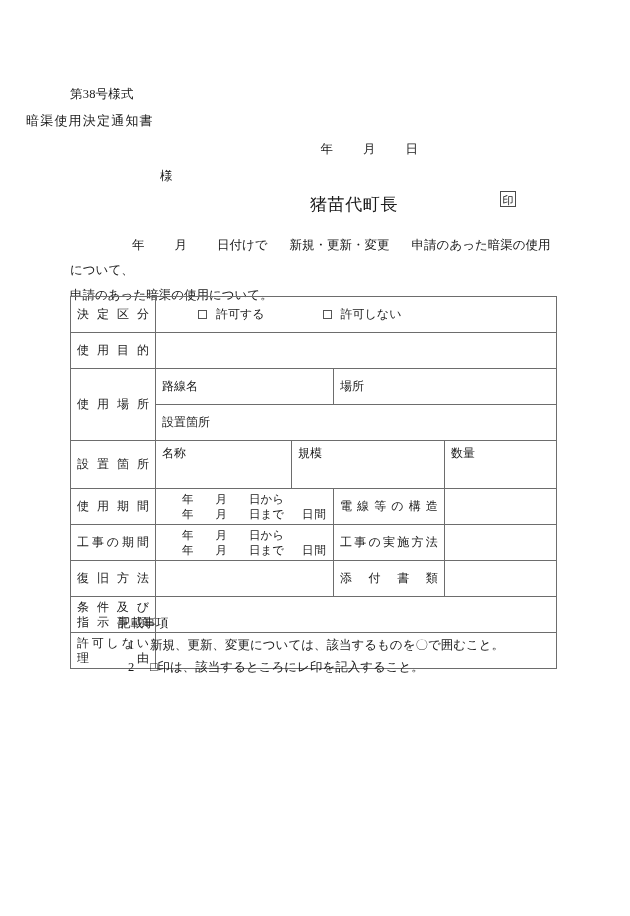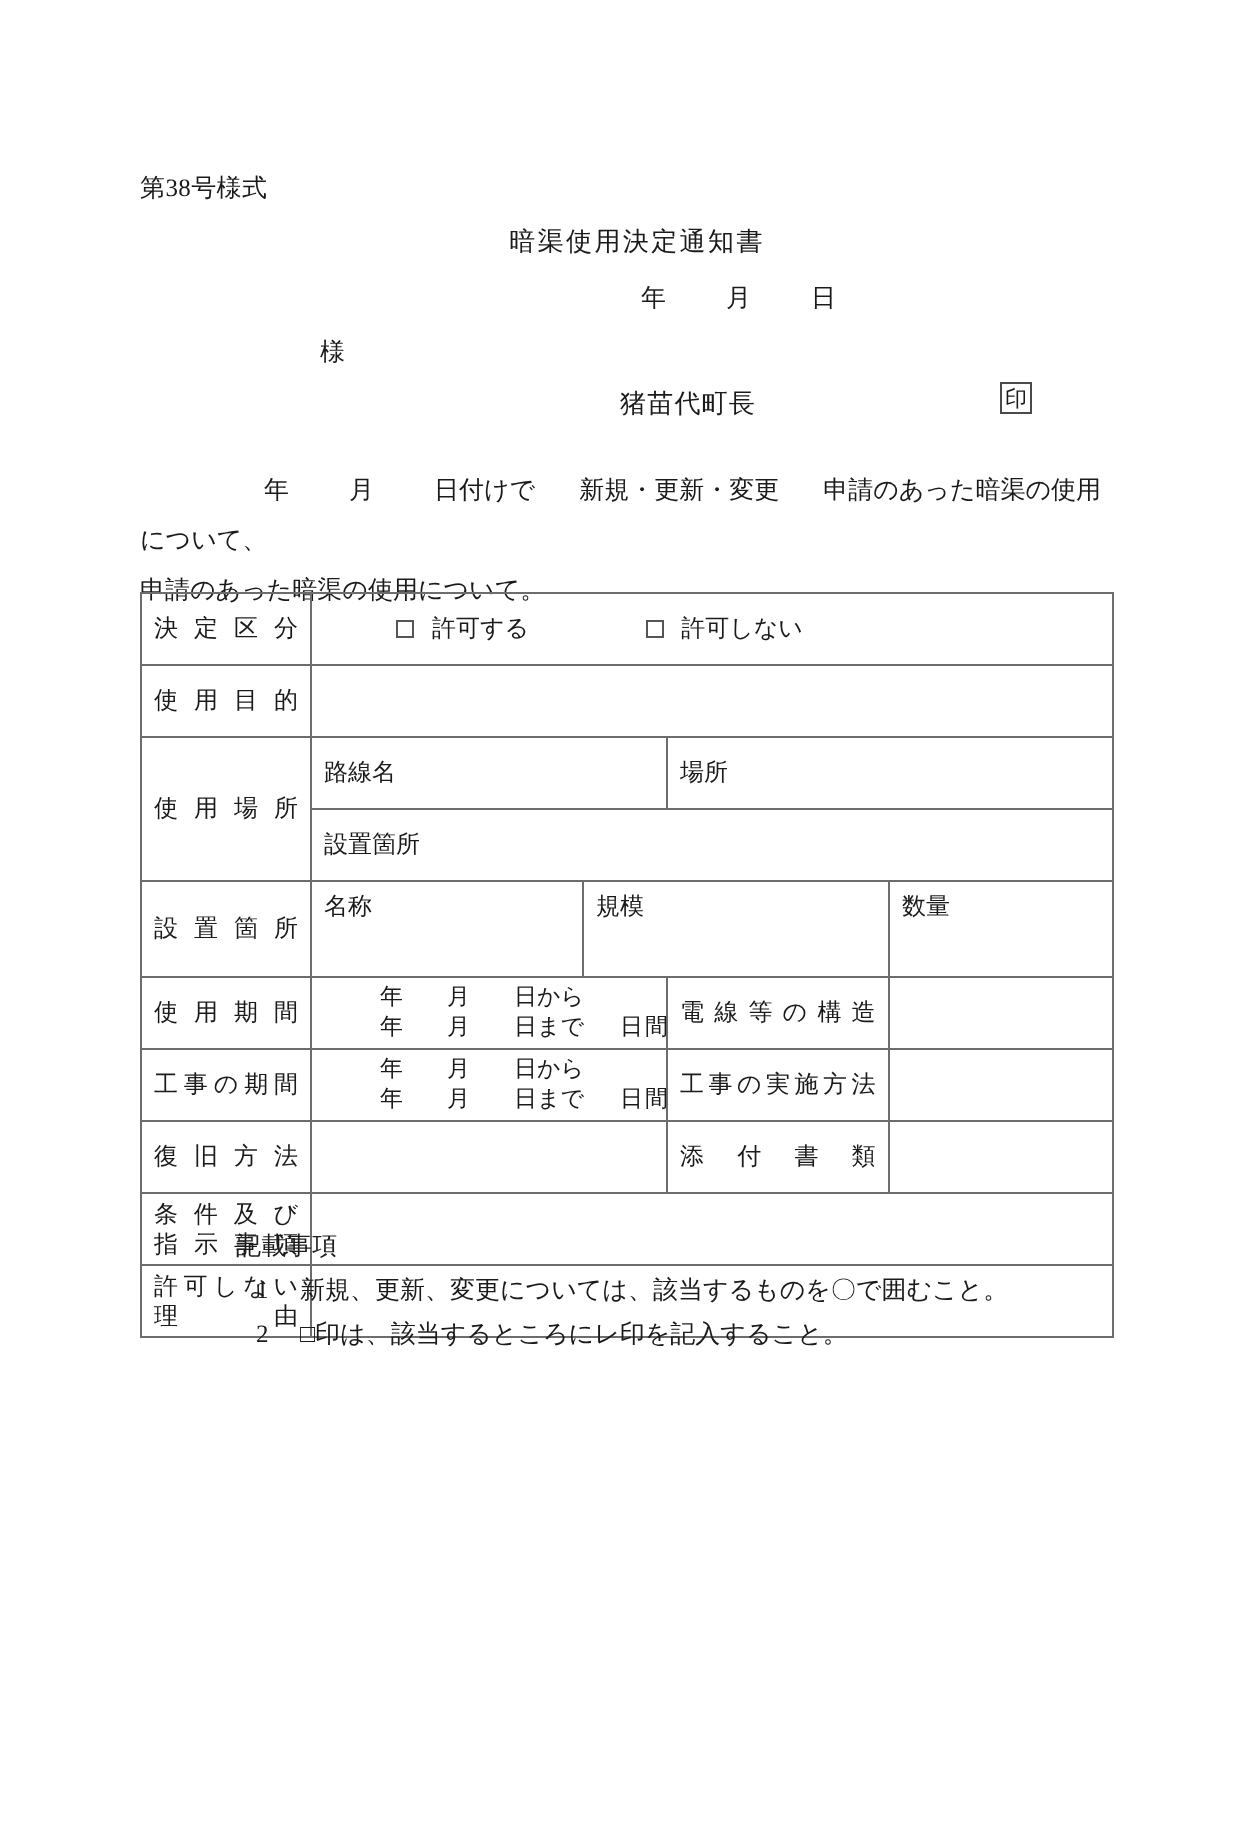--- a/index.html
+++ b/index.html
@@ -31,24 +31,23 @@
     top: 86px;
     font-size: 12.5px;
     letter-spacing: 0.2px;
     white-space: nowrap;
   }
   .doc-title {
     position: absolute;
     left: 0;
     top: 112px;
     width: 630px;
-    text-align: center;
     font-size: 13px;
     letter-spacing: 1.2px;
-    padding-left: 7px;
+    padding-left: 26px;
     box-sizing: border-box;
   }
   .date-line {
     position: absolute;
     right: 100px;
     top: 141px;
     font-size: 12.5px;
     white-space: nowrap;
   }
   .date-line .gap { display: inline-block; width: 30px; }
@@ -56,21 +55,21 @@
     position: absolute;
     left: 160px;
     top: 168px;
     font-size: 12.5px;
     white-space: nowrap;
   }
   .issuer {
     position: absolute;
     left: 310px;
     top: 193px;
-    font-size: 13px;
+    font-size: 17px;
     letter-spacing: 0.6px;
     white-space: nowrap;
   }
   .seal-box {
     position: absolute;
     left: 500px;
     top: 191px;
     width: 16px;
     height: 16px;
     border: 1px solid #4a4a4a;
@@ -151,21 +150,21 @@
     width: 9px;
     height: 9px;
     border: 1px solid #555;
     box-sizing: border-box;
   }
   .cell-head { text-align: left; vertical-align: middle; }
   .period-cell { padding: 0; position: relative; }
   .period-inner {
     display: flex;
     align-items: center;
-    justify-content: space-between;
+    justify-content: flex-end;
     padding-left: 28px;
     font-size: 11.5px;
     line-height: 15px;
   }
   .period-dates { white-space: nowrap; }
   .period-dates .r { display: block; }
   .period-dates .s { display: inline-block; width: 22px; }
   .days {
     margin-left: 18px;
     align-self: flex-end;

